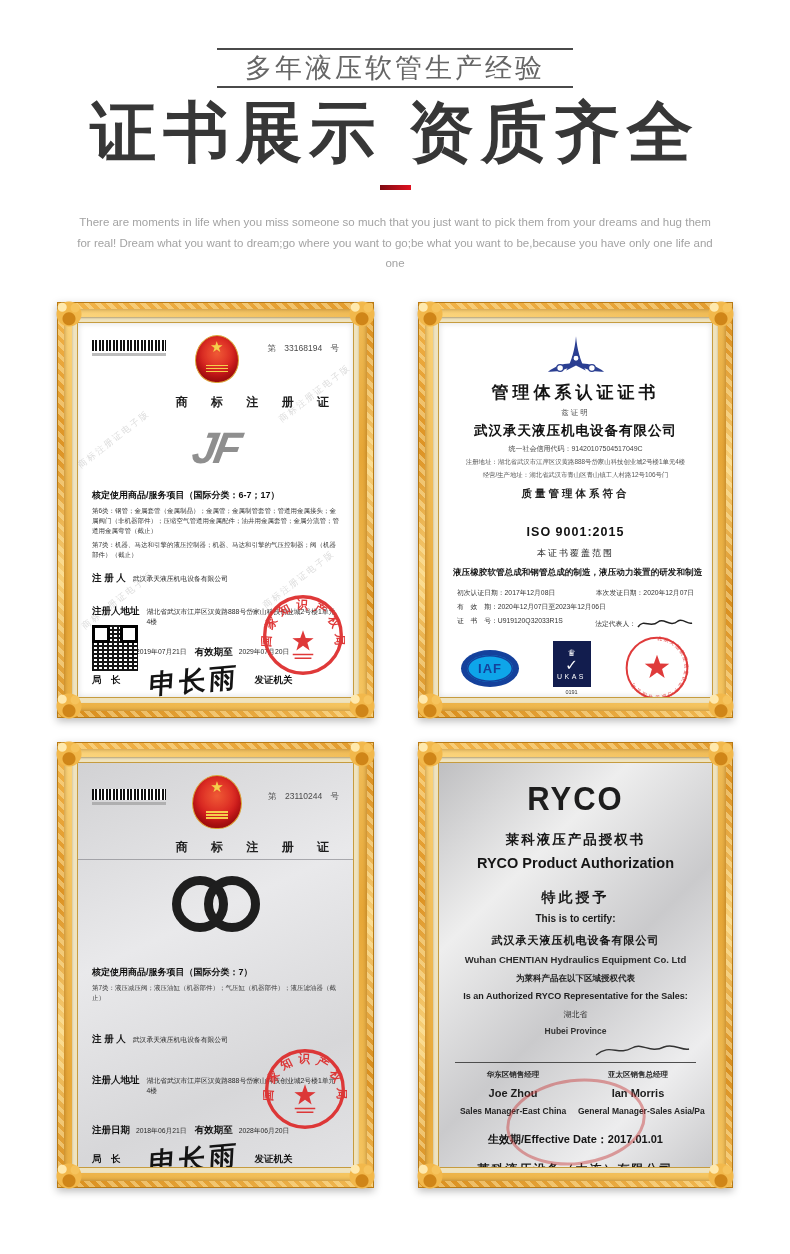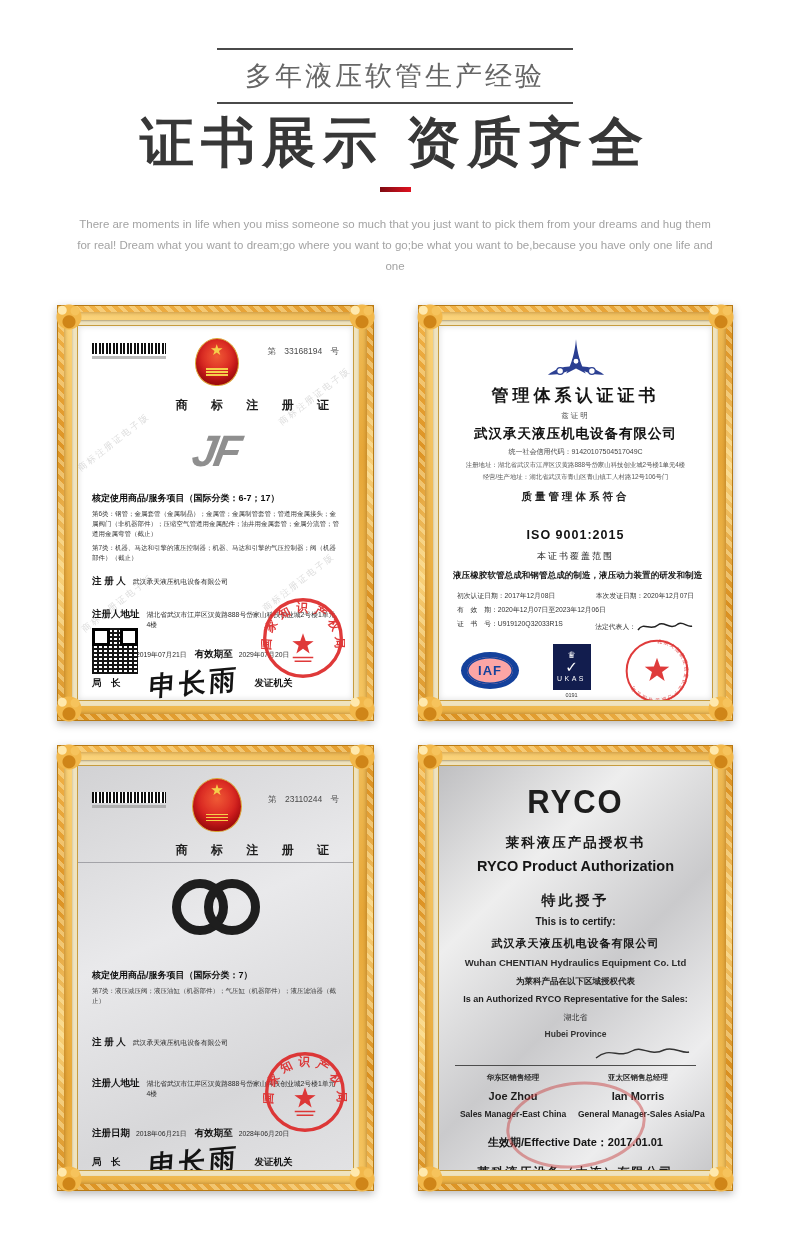--- a/index.html
+++ b/index.html
@@ -2,22 +2,22 @@
 <html><head>
 <meta charset="utf-8">
 <style>
 * { box-sizing: border-box; margin: 0; padding: 0; }
 html,body { width:790px; height:1254px; }
 body { background:#ffffff; font-family:"Liberation Sans","DejaVu Sans",sans-serif; color:#333; overflow:hidden; }
 .page { width:790px; height:1254px; position:relative; }
 
 
 .header { text-align:center; padding-top:48px; }
-.tagline { display:inline-block; font-size:27px; color:#666; letter-spacing:3px; border-top:2px solid #4a4a4a; border-bottom:2px solid #4a4a4a; padding:8px 28px; }
-.big-title { font-size:54px; font-weight:900; color:#373737; letter-spacing:7px; margin-top:8px; line-height:1.12; white-space:nowrap; }
+.tagline { display:inline-block; font-size:27px; color:#666; letter-spacing:3px; border-top:2px solid #4a4a4a; border-bottom:2px solid #4a4a4a; padding:0 28px; }
+.big-title { font-size:66px; font-weight:900; color:#373737; letter-spacing:7px; margin-top:8px; line-height:1.12; white-space:nowrap; }
 .accent-dash { width:31px; height:5px; background:linear-gradient(90deg,#7e0b12,#e01120); margin:15px auto 0; }
 .description { width:640px; margin:22px auto 0; font-size:11.5px; line-height:1.8; color:#a3a3a3; }
 
 
 .grid { width:676px; margin:28px auto 0; display:grid; grid-template-columns:317px 315px; column-gap:44px; row-gap:24px; }
 .cert { height:416px; }
 .cert.tall { height:446px; }
 
 
 .frame { position:relative; height:100%;
@@ -87,21 +87,21 @@
 .iso-addr { font-size:6.4px; color:#555; line-height:1.5; margin-top:3px; width:96%; margin-left:auto; margin-right:auto; }
 .iso-system { font-size:10.5px; font-weight:600; letter-spacing:3px; color:#222; margin-top:8px; font-family:"Liberation Serif",serif; }
 .iso-standard { font-size:12.5px; font-weight:800; color:#111; margin-top:24px; letter-spacing:1px; }
 .iso-scope-head { font-size:9px; letter-spacing:2px; color:#222; margin-top:8px; font-family:"Liberation Serif",serif; }
 .iso-scope { font-size:8.6px; font-weight:700; color:#1a1a1a; margin-top:7px; white-space:nowrap; font-family:"Liberation Serif",serif; }
 .iso-dates { text-align:left; font-size:6.8px; color:#333; margin-top:9px; padding:0 4px; }
 .iso-dates-row { display:flex; justify-content:space-between; margin-top:4px; }
 .legal-group { display:flex; align-items:center; }
 .iso-logos { display:flex; align-items:center; justify-content:space-between; padding:0 8px; margin-top:6px; height:60px; }
 .iaf { width:58px; height:37px; border-radius:50%; background:#14419c; display:flex; align-items:center; justify-content:center; }
-.iaf-text { width:46px; height:27px; border-radius:50%; background:#fca5a5; color:#14419c; font-weight:900; font-size:13px; letter-spacing:1px; display:flex; align-items:center; justify-content:center; box-shadow:inset 0 0 0 1.5px #14419c; }
+.iaf-text { width:46px; height:27px; border-radius:50%; background:#0ea5e9; color:#14419c; font-weight:900; font-size:13px; letter-spacing:1px; display:flex; align-items:center; justify-content:center; box-shadow:inset 0 0 0 1.5px #14419c; }
 .ukas-block { text-align:center; }
 .ukas { width:38px; height:46px; background:#121d4e; display:flex; flex-direction:column; align-items:center; justify-content:center; margin:0 auto; }
 .ukas-crown { color:#fff; font-size:9px; line-height:1; }
 .ukas-check { color:#fff; font-size:15px; line-height:1; margin-top:-1px; font-weight:bold; }
 .ukas-text { color:#fff; font-size:7px; letter-spacing:2.5px; margin-top:1px; }
 .ukas-number { font-size:5.5px; color:#333; margin-top:2px; }
 .iso-seal { width:66px; height:66px; opacity:.92; }
 .fineprint-row { display:flex; align-items:center; margin-top:5px; }
 .fineprint { flex:1; padding-right:8px; }
 .qr-small { width:34px; height:34px; flex:none; }

